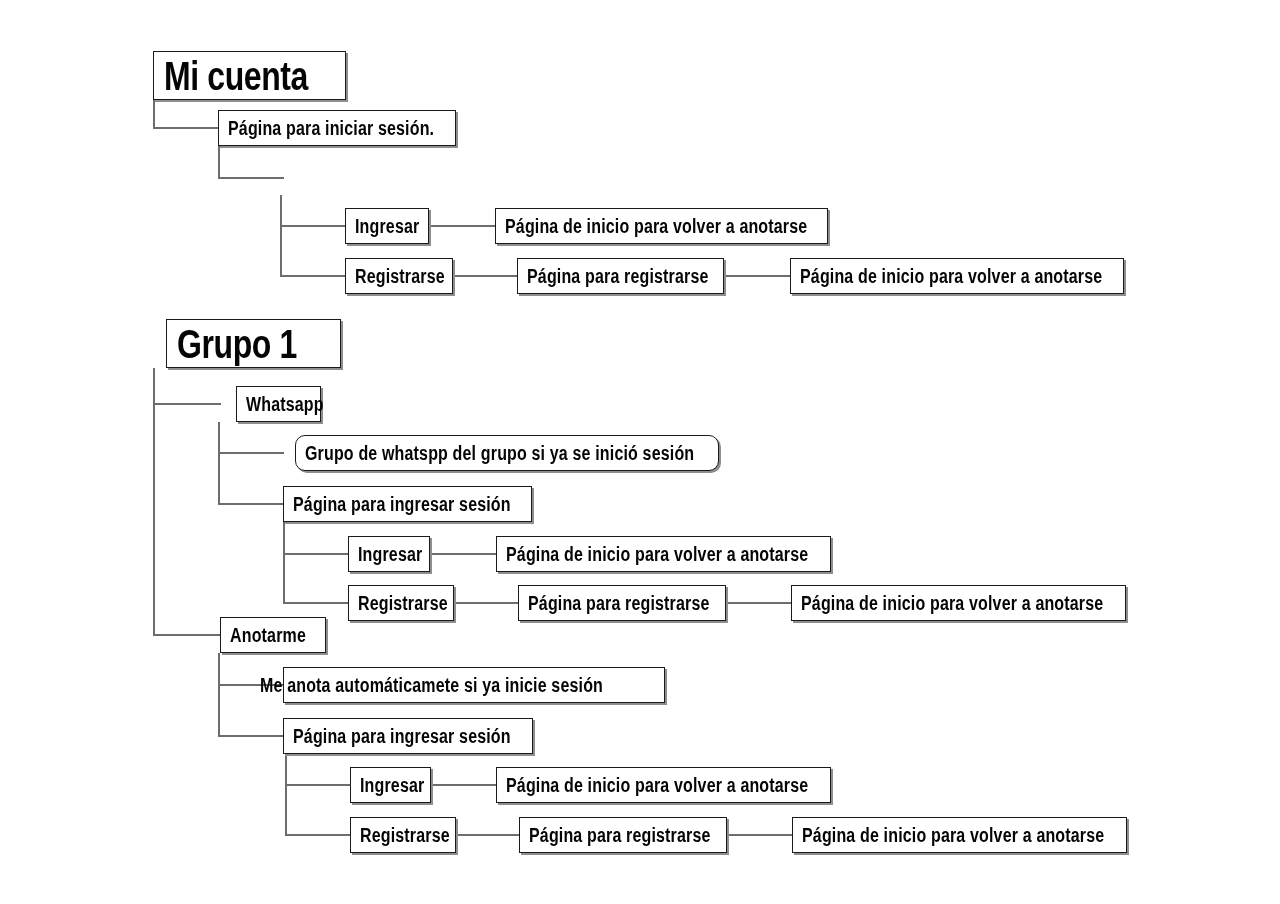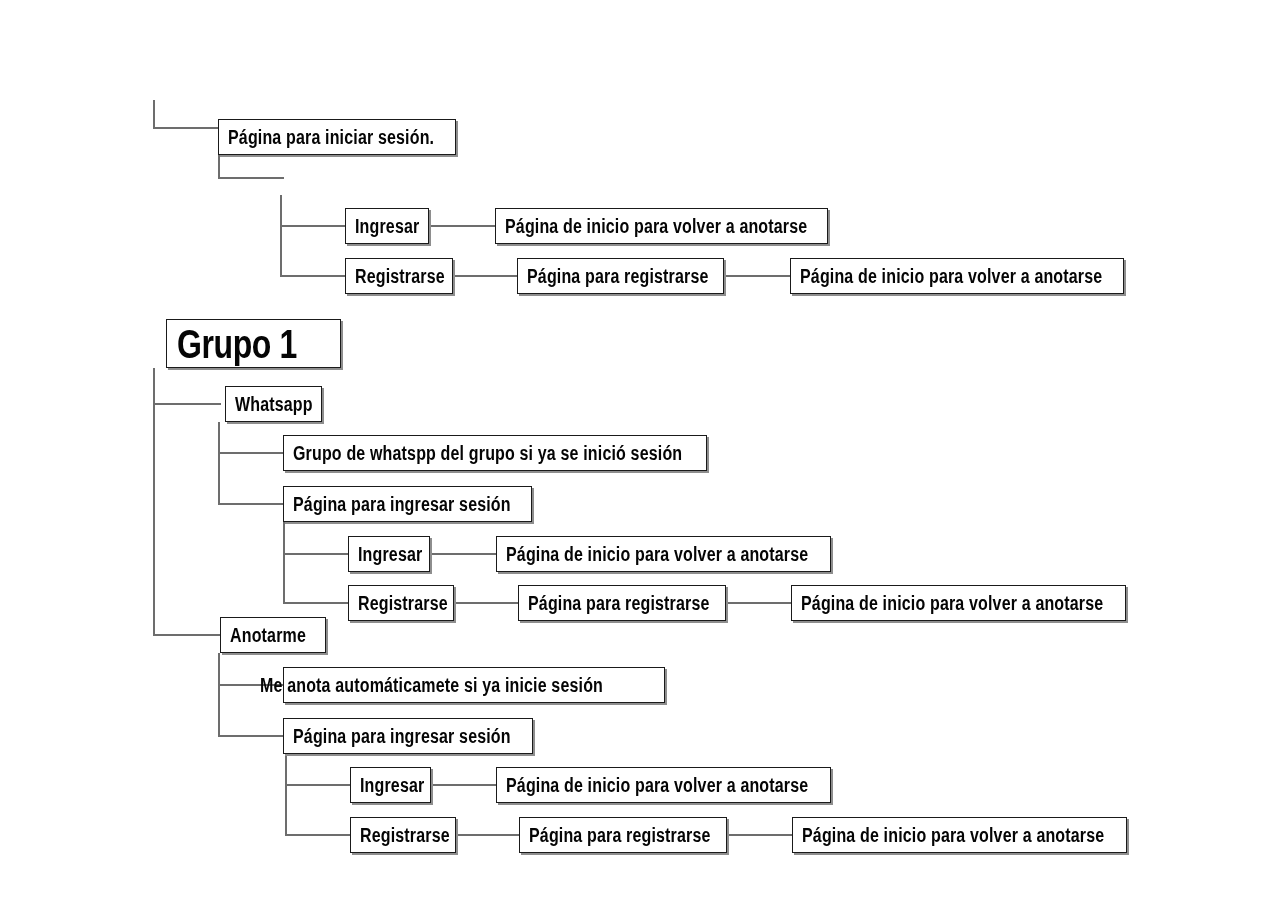--- a/index.html
+++ b/index.html
@@ -101,22 +101,25 @@
       <path d="M219,653 L219,736 L284,736"></path>
 
       <path d="M286,753 L286,785 L351,785"></path>
       <path d="M286,753 L286,835 L351,835"></path>
       <path d="M431,785 L497,785"></path>
       <path d="M456,835 L520,835"></path>
       <path d="M727,835 L793,835"></path>
     </g>
   </svg>
 
-
-  <div class="node item" style="left:218px; top:110px; width:238px;margin-top:9px;">
+  <div class="node title" style="left:153px; top:51px; width:193px; height:49px;">
+    <span class="node-label">Mi cuenta</span>
+  </div>
+
+  <div class="node item" style="left:218px; top:110px; width:238px;">
     <span class="node-label">Página para iniciar sesión.</span>
   </div>
 
 
   <div class="node item" style="left:345px; top:208px; width:84px;">
     <span class="node-label">Ingresar</span>
   </div>
 
   <div class="node item" style="left:495px; top:208px; width:333px;">
     <span class="node-label">Página de inicio para volver a anotarse</span>
@@ -131,25 +134,25 @@
   </div>
 
   <div class="node item" style="left:790px; top:258px; width:334px;">
     <span class="node-label">Página de inicio para volver a anotarse</span>
   </div>
 
   <div class="node title" style="left:166px; top:319px; width:175px; height:49px;">
     <span class="node-label">Grupo 1</span>
   </div>
 
-  <div class="node item" style="left:225px; top:386px; width:97px;">
+  <div class="node item" style="left:236px; top:386px; width:85px;">
     <span class="node-label">Whatsapp</span>
   </div>
 
-  <div class="node item" style="left:283px; top:435px; width:424px;">
+  <div class="node item" style="left:295px; top:435px; width:424px;border-radius:10px;">
     <span class="node-label">Grupo de whatspp del grupo si ya se inició sesión</span>
   </div>
 
   <div class="node item" style="left:283px; top:486px; width:249px;">
     <span class="node-label">Página para ingresar sesión</span>
   </div>
 
   <div class="node item" style="left:348px; top:536px; width:82px;">
     <span class="node-label">Ingresar</span>
   </div>

